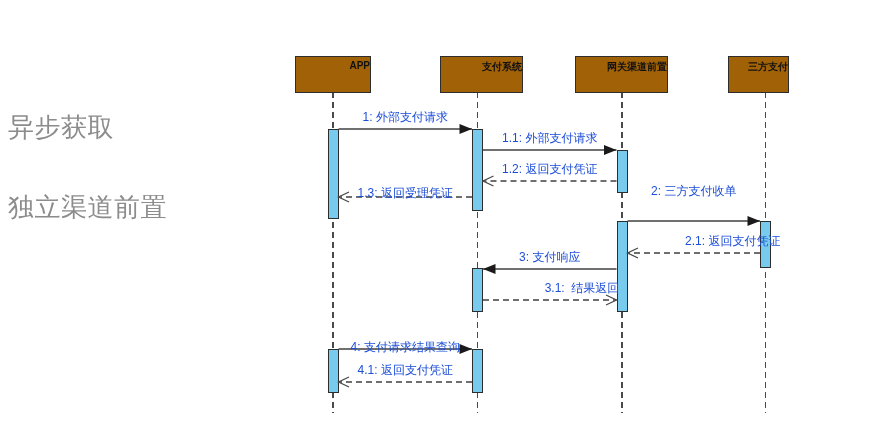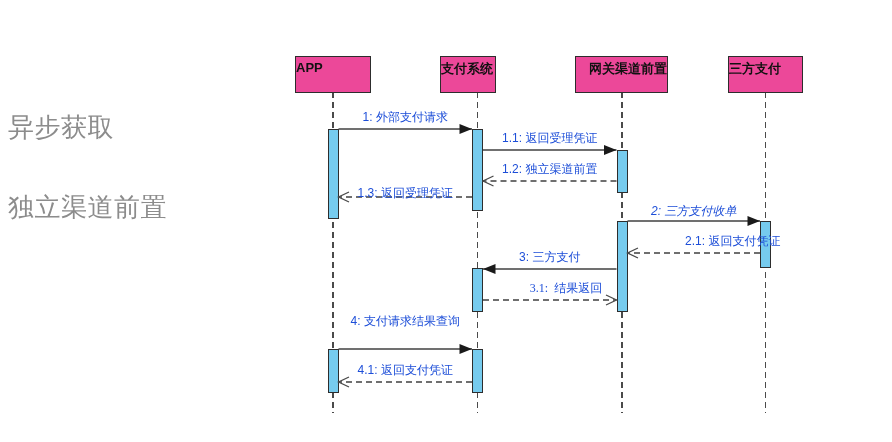--- a/index.html
+++ b/index.html
@@ -6,22 +6,22 @@
   .canvas{
     position:relative;width:892px;height:442px;background:#ffffff;overflow:hidden;
     font-family:"Liberation Sans","DejaVu Sans",sans-serif;
   }
   .ann{
     position:absolute;left:8px;font-size:26px;color:#8c8c8c;
     white-space:nowrap;letter-spacing:0.5px;
   }
   .actor-box{
     position:absolute;box-sizing:border-box;
-    background:#ec4899;border:1.6px solid #2d2d2d;
-    text-align:left;font-size:13px;font-weight:700;color:#111;
+    background:#a16207;border:1.6px solid #2d2d2d;
+    text-align:right;font-size:10px;font-weight:700;color:#111;
     padding-top:3px;
   }
   .lifeline{
     position:absolute;width:1.4px;
     background:repeating-linear-gradient(to bottom,#4a4a4a 0 6px,transparent 6px 10px);
   }
   .activation{
     position:absolute;box-sizing:border-box;width:11px;
     background:#76cbee;border:1.4px solid #2d2d2d;z-index:2;
   }
@@ -36,23 +36,23 @@
 
 <div class="canvas">
   <div class="ann" style="top:190px">独立渠道前置</div>
   <div class="ann" style="top:110px">异步获取</div>
   <div id="diagram">
       <div class="lifeline" style="left: 332.3px; top: 92px; height: 321px;"></div>
       <div class="lifeline" style="left: 476.8px; top: 92px; height: 321px;"></div>
       <div class="lifeline" style="left: 621.3px; top: 92px; height: 321px;"></div>
       <div class="lifeline" style="left: 764.8px; top: 92px; height: 321px;"></div>
       <div class="actor-box" style="left: 295px; top: 56px; width: 76px; height: 37px;">APP</div>
-      <div class="actor-box" style="left: 440px; top: 56px; width: 56px; height: 37px;">支付系统</div>
+      <div class="actor-box" style="left: 440px; top: 56px; width: 83px; height: 37px;">支付系统</div>
       <div class="actor-box" style="left: 575px; top: 56px; width: 93px; height: 37px; padding-left: 13px;">网关渠道前置</div>
-      <div class="actor-box" style="left: 728px; top: 56px; width: 75px; height: 37px;">三方支付</div>
+      <div class="actor-box" style="left: 728px; top: 56px; width: 61px; height: 37px;">三方支付</div>
       <div class="activation" style="left: 327.5px; top: 129px; height: 90px;"></div>
       <div class="activation" style="left: 472px; top: 129px; height: 82px;"></div>
       <div class="activation" style="left: 616.5px; top: 150px; height: 43px;"></div>
       <div class="activation" style="left: 616.5px; top: 221px; height: 91px;"></div>
       <div class="activation" style="left: 760px; top: 221px; height: 47px;"></div>
       <div class="activation" style="left: 472px; top: 268px; height: 44px;"></div>
       <div class="activation" style="left: 327.5px; top: 349px; height: 44px;"></div>
       <div class="activation" style="left: 472px; top: 349px; height: 44px;"></div>
       <svg class="msg-layer" width="892" height="442">
         <defs>
@@ -68,23 +68,23 @@
         <line x1="616.5" y1="181" x2="483" y2="181" stroke="#404040" stroke-width="1.4" stroke-dasharray="6 4" marker-end="url(#mOpen)"></line>
         <line x1="472" y1="197" x2="338.5" y2="197" stroke="#404040" stroke-width="1.4" stroke-dasharray="6 4" marker-end="url(#mOpen)"></line>
         <line x1="627.5" y1="221" x2="760" y2="221" stroke="#404040" stroke-width="1.4" marker-end="url(#mFill)"></line>
         <line x1="760" y1="253" x2="627.5" y2="253" stroke="#404040" stroke-width="1.4" stroke-dasharray="6 4" marker-end="url(#mOpen)"></line>
         <line x1="616.5" y1="269" x2="483" y2="269" stroke="#404040" stroke-width="1.4" marker-end="url(#mFill)"></line>
         <line x1="483" y1="300" x2="616.5" y2="300" stroke="#404040" stroke-width="1.4" stroke-dasharray="6 4" marker-end="url(#mOpen)"></line>
         <line x1="338.5" y1="349" x2="472" y2="349" stroke="#404040" stroke-width="1.4" marker-end="url(#mFill)"></line>
         <line x1="472" y1="382" x2="338.5" y2="382" stroke="#404040" stroke-width="1.4" stroke-dasharray="6 4" marker-end="url(#mOpen)"></line>
       </svg>
       <div class="msg-label" style="left: 405.25px; top: 110px;">1: 外部支付请求</div>
-      <div class="msg-label" style="left: 549.75px; top: 131px;">1.1: 返回受理凭证</div>
-      <div class="msg-label" style="left: 549.75px; top: 162px;">1.2: 独立渠道前置</div>
+      <div class="msg-label" style="left: 549.75px; top: 131px;">1.1: 外部支付请求</div>
+      <div class="msg-label" style="left: 549.75px; top: 162px;">1.2: 返回支付凭证</div>
       <div class="msg-label" style="left: 405.25px; top: 178px; margin-top: 8px;">1.3: 返回受理凭证</div>
-      <div class="msg-label" style="left: 693.75px; top: 204px; font-style: italic;">2: 三方支付收单</div>
+      <div class="msg-label" style="left: 693.75px; top: 184px;">2: 三方支付收单</div>
       <div class="msg-label" style="left: 693.75px; top: 234px; margin-left: 39px;">2.1: 返回支付凭证</div>
-      <div class="msg-label" style="left: 549.75px; top: 250px;">3: 三方支付</div>
-      <div class="msg-label" style="left: 566px; top: 281px; font-family: Liberation Serif, serif;">3.1:  结果返回</div>
-      <div class="msg-label" style="left: 405.25px; top: 314px;">4: 支付请求结果查询</div>
+      <div class="msg-label" style="left: 549.75px; top: 250px;">3: 支付响应</div>
+      <div class="msg-label" style="left: 582px; top: 281px;">3.1:  结果返回</div>
+      <div class="msg-label" style="left: 405.25px; top: 340px;">4: 支付请求结果查询</div>
       <div class="msg-label" style="left: 405.25px; top: 363px;">4.1: 返回支付凭证</div>
     </div>
 </div>
 
 </body></html>

